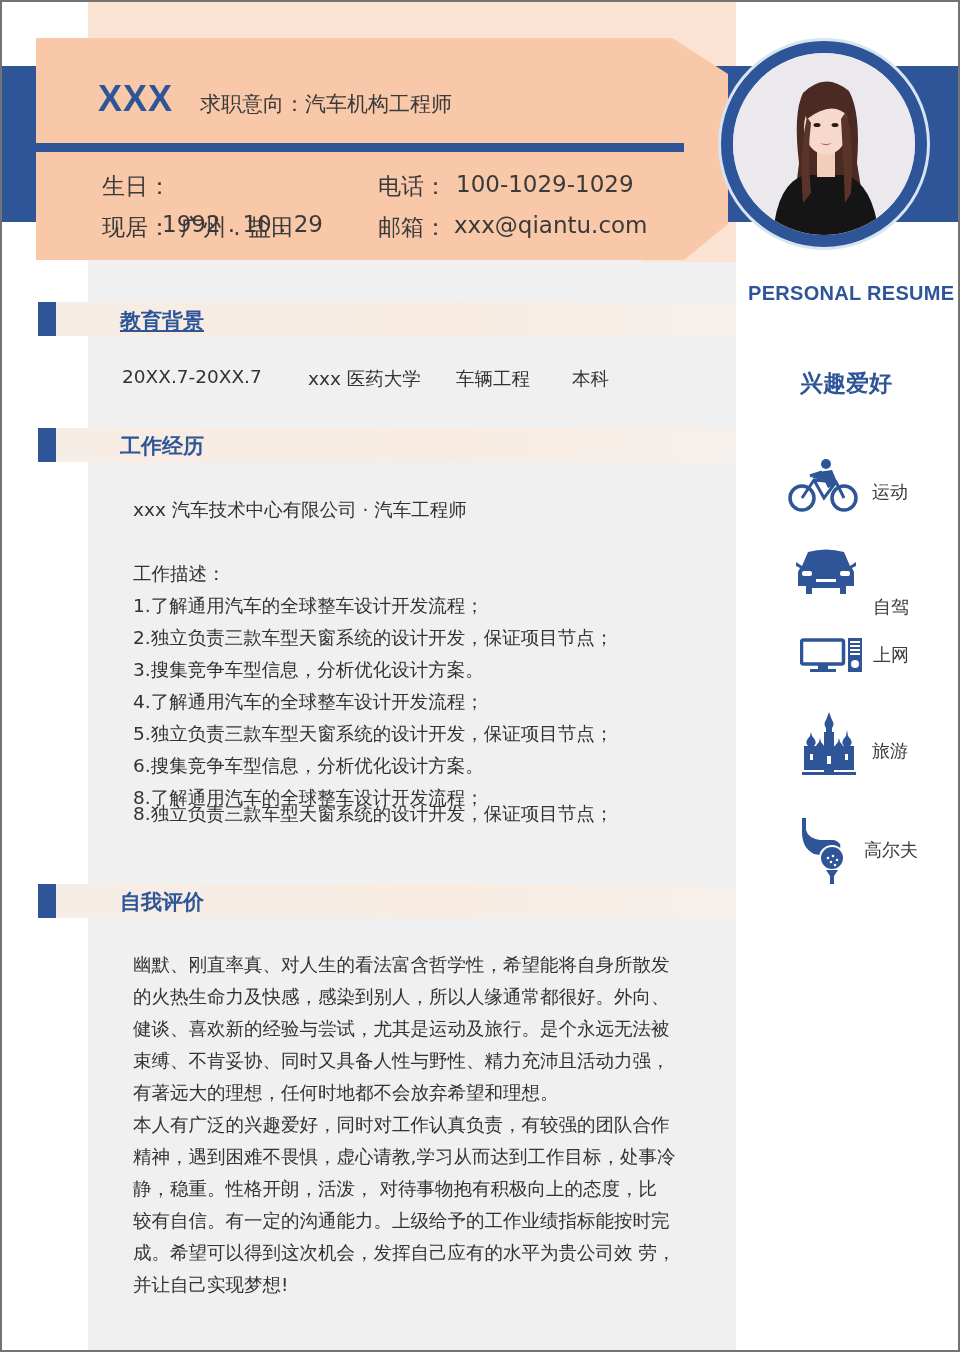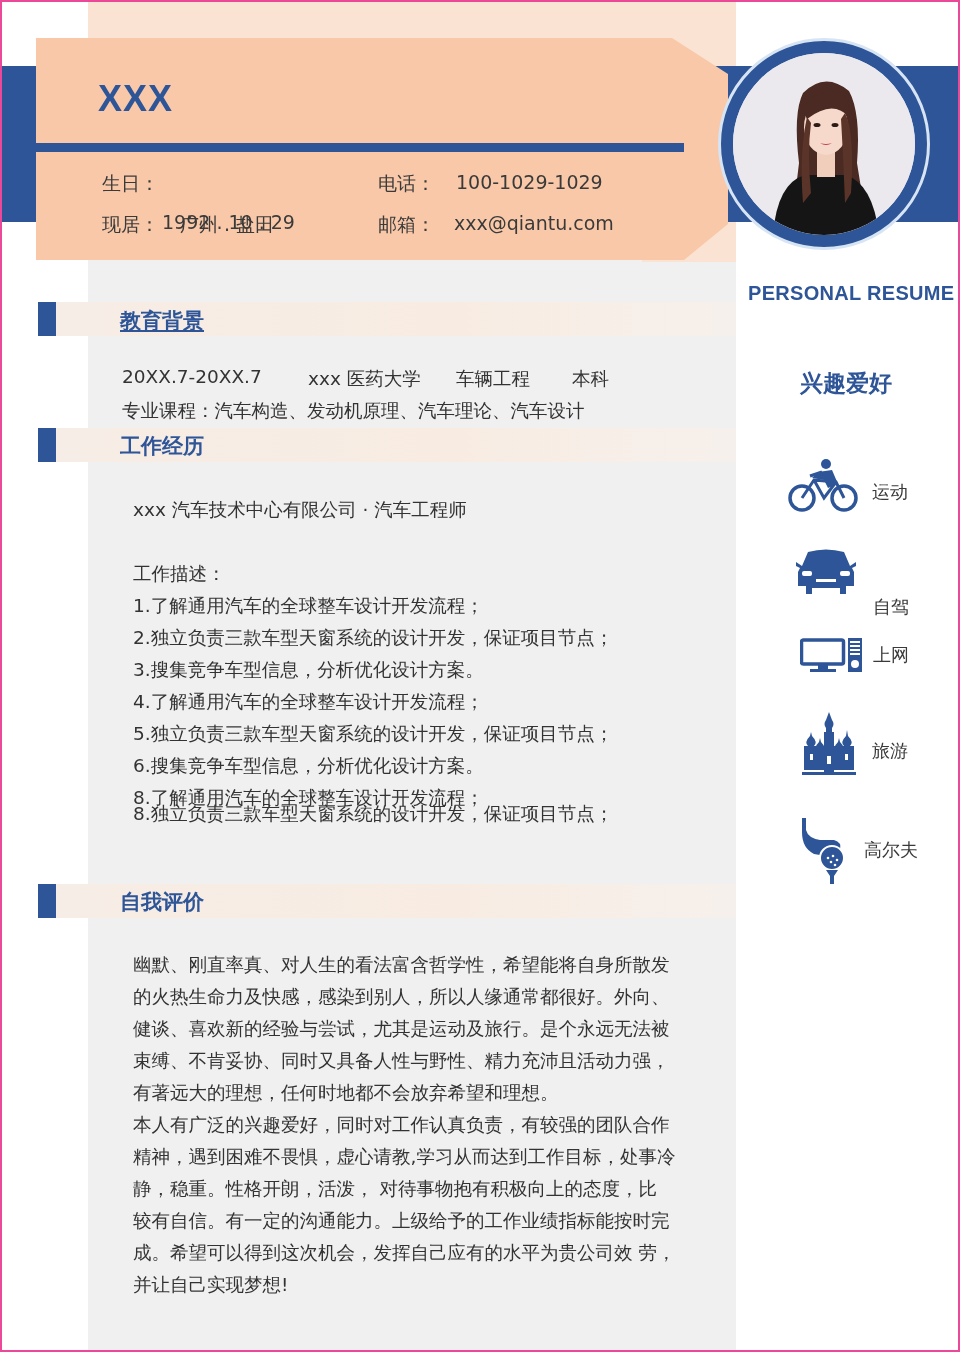--- a/index.html
+++ b/index.html
@@ -1,29 +1,29 @@
 <!DOCTYPE html>
 <html><head>
 <meta charset="utf-8">
 <style>
   * { box-sizing: border-box; margin: 0; padding: 0; }
   html, body { width: 960px; height: 1352px; background: #ffffff; overflow: hidden; }
   body { font-family: "DejaVu Sans", "Liberation Sans", sans-serif; color: #333; position: relative; }
-  .page { position: absolute; left: 0; top: 0; width: 960px; height: 1352px; border: 2px solid #ec4899; background: #ffffff; overflow: hidden; }
+  .page { position: absolute; left: 0; top: 0; width: 960px; height: 1352px; border: 2px solid #737373; background: #ffffff; overflow: hidden; }
   .gray-col { position: absolute; left: 86px; top: 0; width: 648px; height: 1352px; background: #f0f0f0; }
   .peach-strip { position: absolute; left: 86px; top: 0; width: 648px; height: 38px; background: #fbe3d3; }
   .peach-strip-r { position: absolute; left: 640px; top: 0; width: 94px; height: 260px; background: #fbe3d3; }
   .band-left { position: absolute; left: 0; top: 64px; width: 36px; height: 156px; background: #2d5597; }
   .band-right { position: absolute; left: 680px; top: 64px; width: 278px; height: 156px; background: #2d5597; }
   .header-block { position: absolute; left: 34px; top: 36px; width: 692px; height: 222px; background: #f8c8a8;
     clip-path: polygon(0 0, 636px 0, 692px 36px, 692px 186px, 648px 222px, 0 222px); }
   .header-line { position: absolute; left: 34px; top: 141px; width: 648px; height: 9px; background: #2d5597; }
   .name { position: absolute; left: 96px; top: 76px; font-family: "Liberation Sans", sans-serif; font-weight: bold; font-size: 36px; color: #2d5597; letter-spacing: 1px; }
   .job-intent { position: absolute; left: 198px; top: 88px; font-size: 21px; color: #3a3a3a; }
-  .info-label, .info-value { position: absolute; font-size: 19px; color: #3a3a3a; }
+  .info-label, .info-value { position: absolute; font-size: 23px; color: #3a3a3a; }
   .photo-ring { position: absolute; left: 716px; top: 36px; width: 212px; height: 212px; border-radius: 50%; background: #2d5597; border: 3px solid #d6e4f4; }
   .photo-inner { position: absolute; left: 12px; top: 12px; width: 182px; height: 182px; border-radius: 50%; background: #e9e8ef; overflow: hidden; }
   .resume-en { position: absolute; left: 746px; top: 258px; font-family: "Liberation Sans", sans-serif; font-weight: bold; font-size: 20px; color: #2d5597; letter-spacing: 0.3px; margin-top: 22px; }
   .sec-band { position: absolute; left: 36px; width: 698px; height: 34px; background: linear-gradient(90deg, #f6ede6 0%, #f8ece2 60%, #f6f0ec 100%); }
   .sec-bar { position: absolute; left: 36px; width: 18px; height: 34px; background: #2d5597; }
   .sec-title { position: absolute; left: 118px; font-size: 21px; font-weight: bold; color: #2d5597; }
   .text { position: absolute; font-size: 18.5px; color: #333; white-space: nowrap; }
   .edu-row span { position: absolute; font-size: 18.5px; color: #333; white-space: nowrap; }
   .hobby-title { position: absolute; left: 798px; top: 366px; font-size: 23px; font-weight: bold; color: #2d5597; }
   .hobby-icon { position: absolute; }
@@ -38,20 +38,21 @@
   <div class="peach-strip"></div>
   <div class="peach-strip-r"></div>
 
   <div class="band-left"></div>
   <div class="band-right"></div>
 
   <div class="header-block"></div>
   <div class="header-line"></div>
 
   <div class="name">XXX</div>
+  <div class="job-intent">求职意向：汽车机构工程师</div>
 
   <div class="info-label" style="left:100px; top:169px;">生日：</div>
   <div class="info-value" style="left:160px; top:169px;margin-top:40px;">1992 . 10 . 29</div>
   <div class="info-label" style="left:376px; top:169px;">电话：</div>
   <div class="info-value" style="left:454px; top:169px;">100-1029-1029</div>
   <div class="info-label" style="left:100px; top:210px;">现居：</div>
   <div class="info-value" style="left:178px; top:210px;">广州 . 盐田</div>
   <div class="info-label" style="left:376px; top:210px;text-align:center;">邮箱：</div>
   <div class="info-value" style="left:452px; top:210px;">xxx@qiantu.com</div>
 
@@ -83,21 +84,20 @@
   <div class="sec-band" style="top:300px;"></div>
   <div class="sec-bar" style="top:300px;"></div>
   <div class="sec-title" style="top:305px;text-decoration:underline;">教育背景</div>
 
   <div class="edu-row">
     <span style="left:120px; top:364px;">20XX.7-20XX.7</span>
     <span style="left:306px; top:364px;">xxx 医药大学</span>
     <span style="left:454px; top:364px;">车辆工程</span>
     <span style="left:570px; top:364px;">本科</span>
   </div>
-  <div class="text" style="left:120px; top:396px;">专业课程：汽车构造、发动机原理、汽车理论、汽车设计</div>
 
   <div class="sec-band" style="top:426px;"></div>
   <div class="sec-bar" style="top:426px;"></div>
   <div class="sec-title" style="top:430px;">工作经历</div>
 
   <div class="text" style="left:131px; top:495px;">xxx 汽车技术中心有限公司 · 汽车工程师</div>
   <div class="text" style="left:131px; top:559px;">工作描述：</div>
   <div>
     <div class="text" style="left:131px; top:591px;">1.了解通用汽车的全球整车设计开发流程；</div>
     <div class="text" style="left:131px; top:623px;">2.独立负责三款车型天窗系统的设计开发，保证项目节点；</div>

